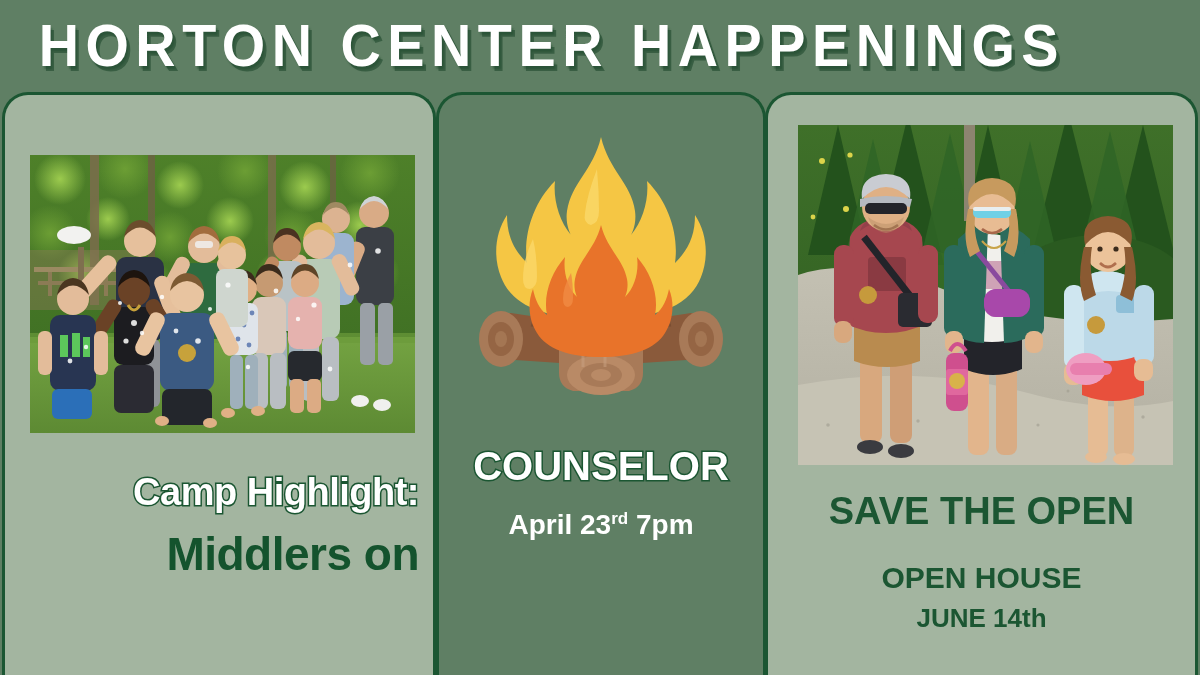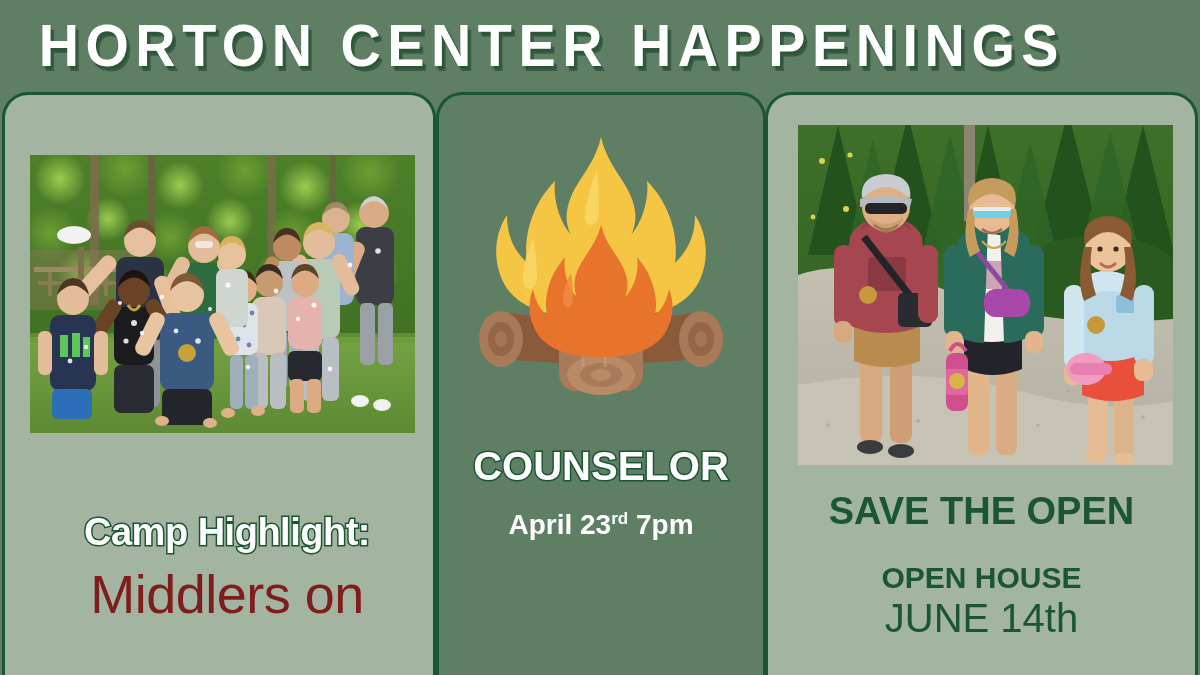--- a/index.html
+++ b/index.html
@@ -64,33 +64,33 @@
 
   .photo-left{ left:25px; top:60px; width:385px; height:278px; }
   .photo-right{ left:30px; top:30px; width:375px; height:340px; }
 
   
   .campfire{ position:absolute; left:50%; top:38px; transform:translateX(-50%); }
 
   
   .txt-left{
     position:absolute; left:16px; right:0; top:375px;
-    text-align:center; padding:0 14px;margin-top:40px;
+    text-align:right; padding:0 14px;
   }
   .camp-highlight{
     font-size:38px; font-weight:bold; line-height:44px;
     color:#ffffff;
     -webkit-text-stroke:3px #1B5632;
     paint-order:stroke fill;
     letter-spacing:-0.5px;
   }
   .middlers{
     margin-top:12px;
-    font-size:54px; font-weight:normal; line-height:56px;
-    color:#7f1d1d; letter-spacing:-0.5px;
+    font-size:46px; font-weight:bold; line-height:56px;
+    color:#14532d; letter-spacing:-0.5px;
   }
 
   .txt-center{
     position:absolute; left:0; right:0; top:348px;
     text-align:center; padding:0 8px;
   }
   .counselor-line{
     font-size:40px; font-weight:bold; line-height:47px;
     color:#ffffff;
     -webkit-text-stroke:3px #1B5632;
@@ -111,21 +111,21 @@
   }
   .save-date{
     font-size:38px; font-weight:bold; line-height:46px; color:#1B5632;
     letter-spacing:0px;
   }
   .open-house{
     margin-top:24px;
     font-size:30px; font-weight:bold; line-height:40px; color:#1B5632;
   }
   .june-date{
-    font-size:40px; font-weight:normal; line-height:40px; color:#1B5632;
+    font-size:26px; font-weight:bold; line-height:40px; color:#1B5632;
   }
 </style>
 </head>
 <body>
 
 <div id="stage">
 
   <div class="title-bar">
     <div class="title-text">HORTON CENTER HAPPENINGS</div>
   </div>

